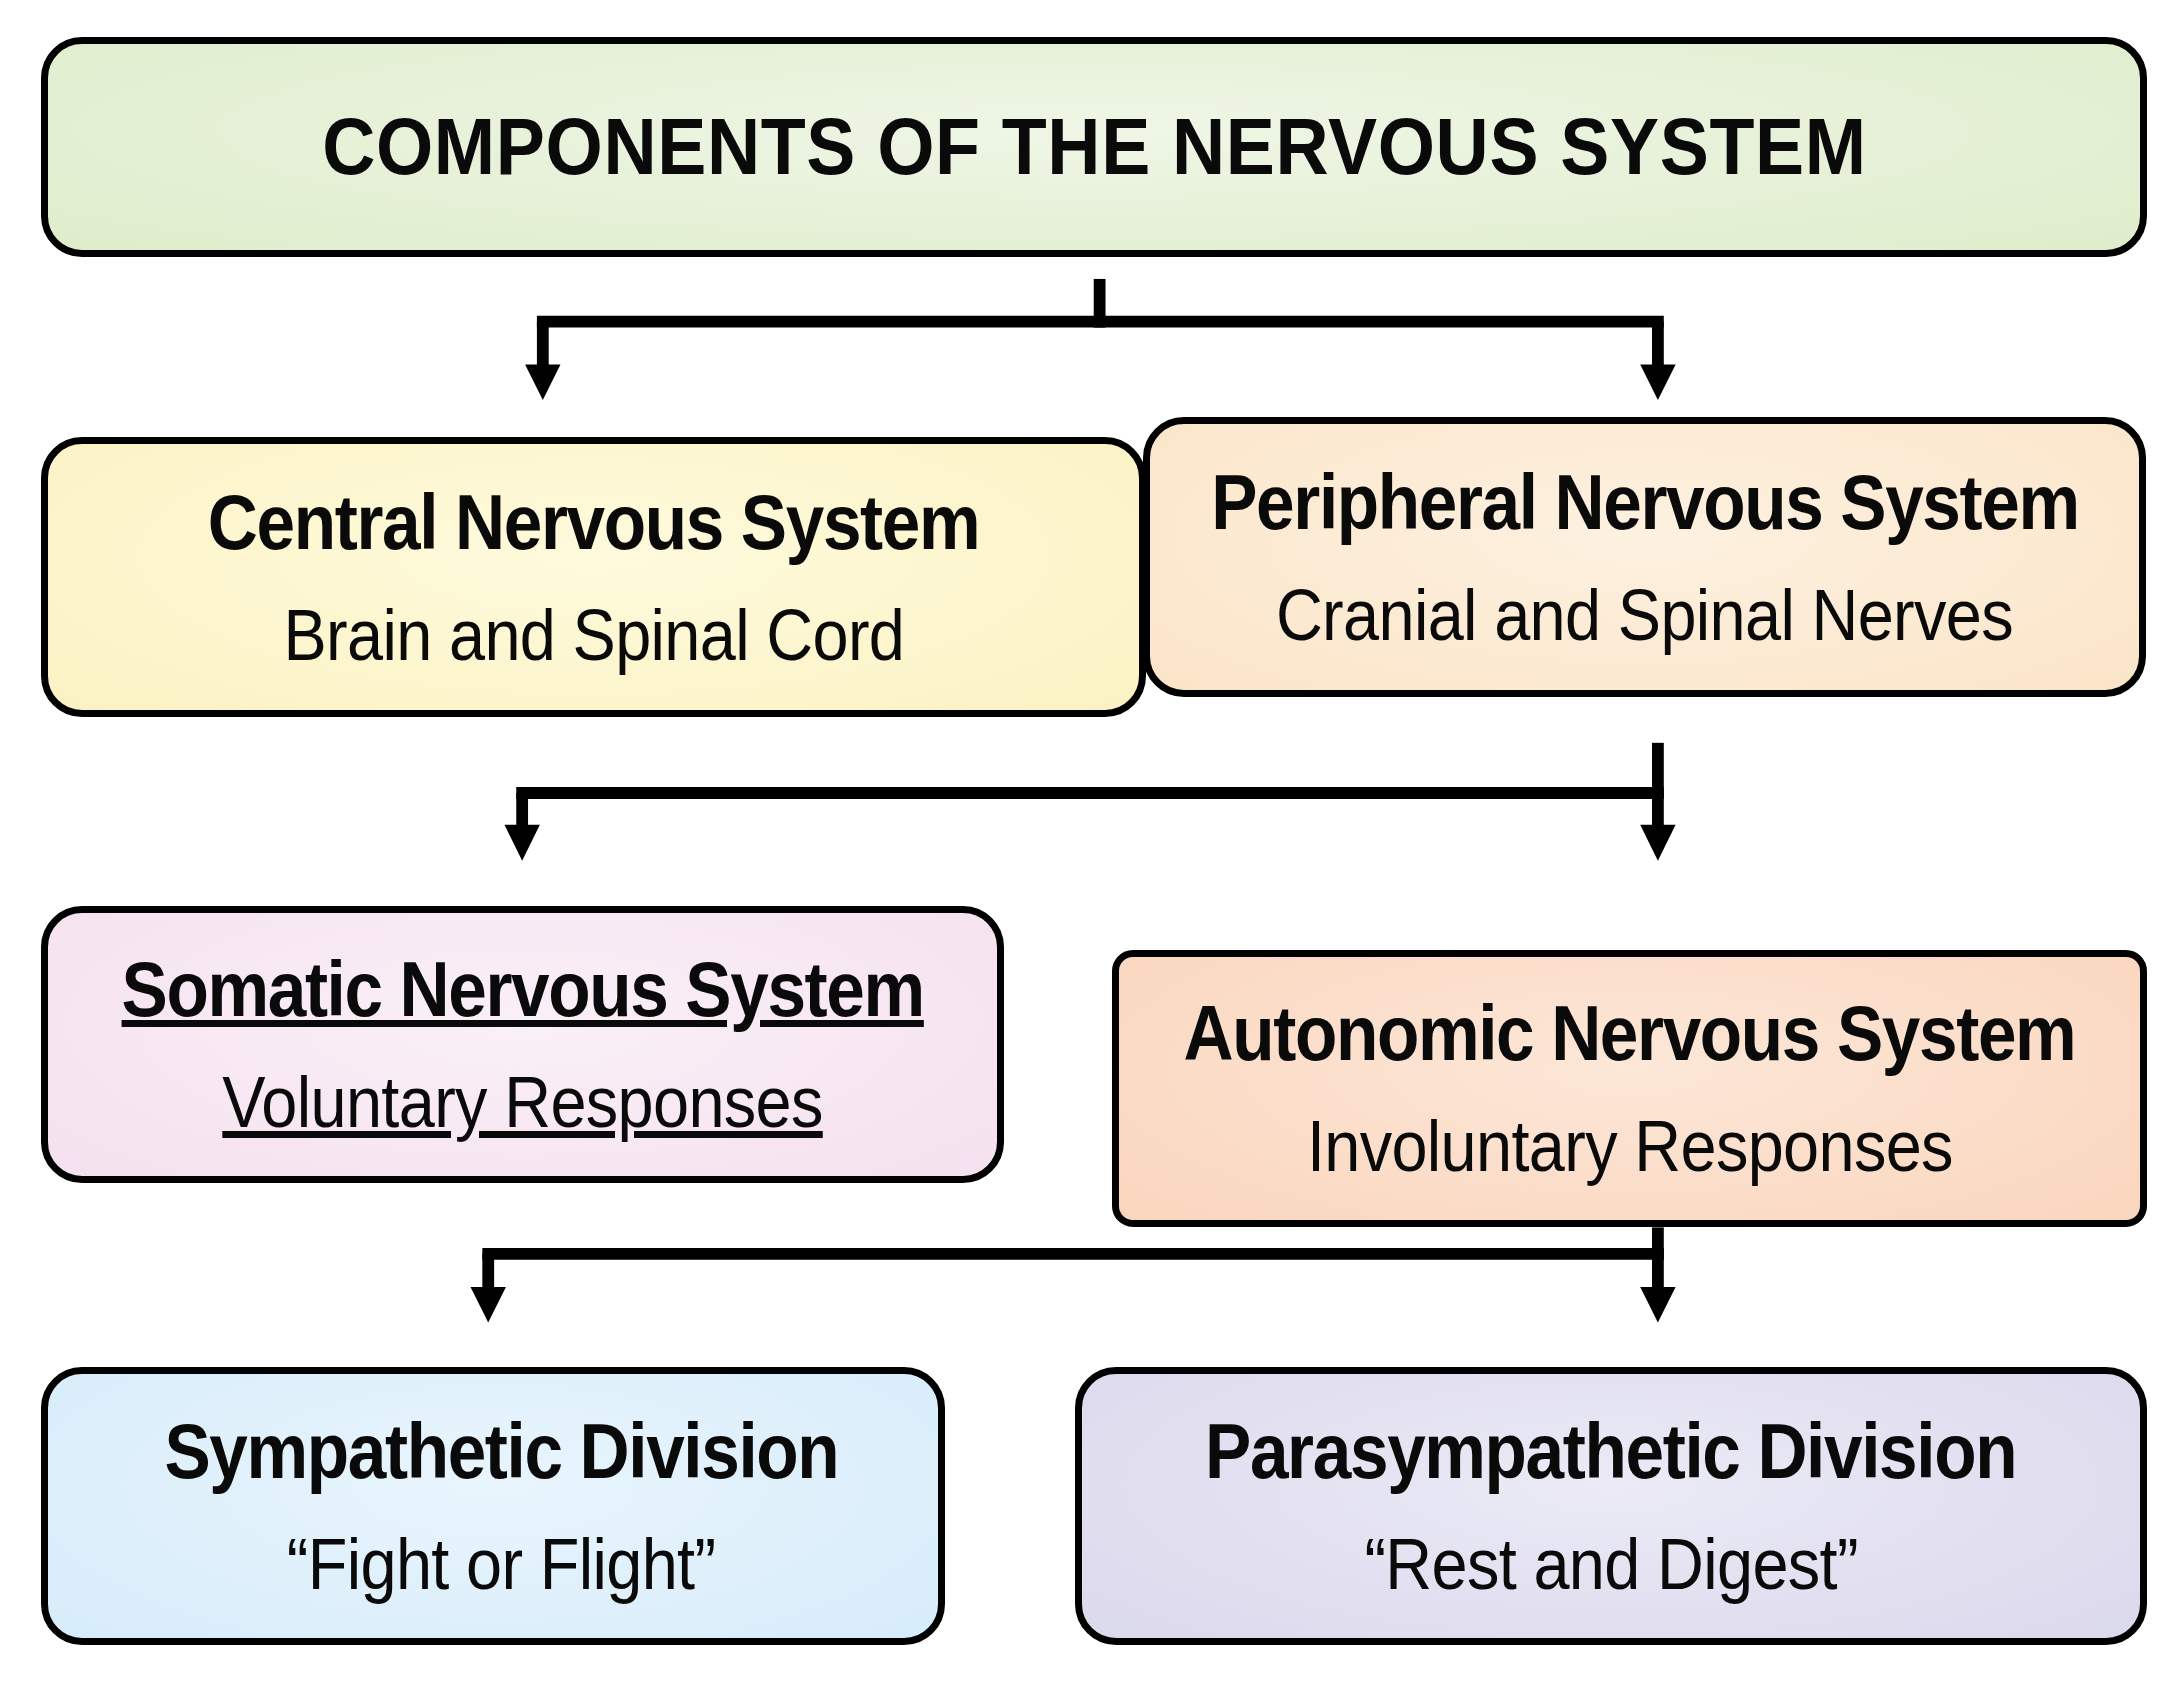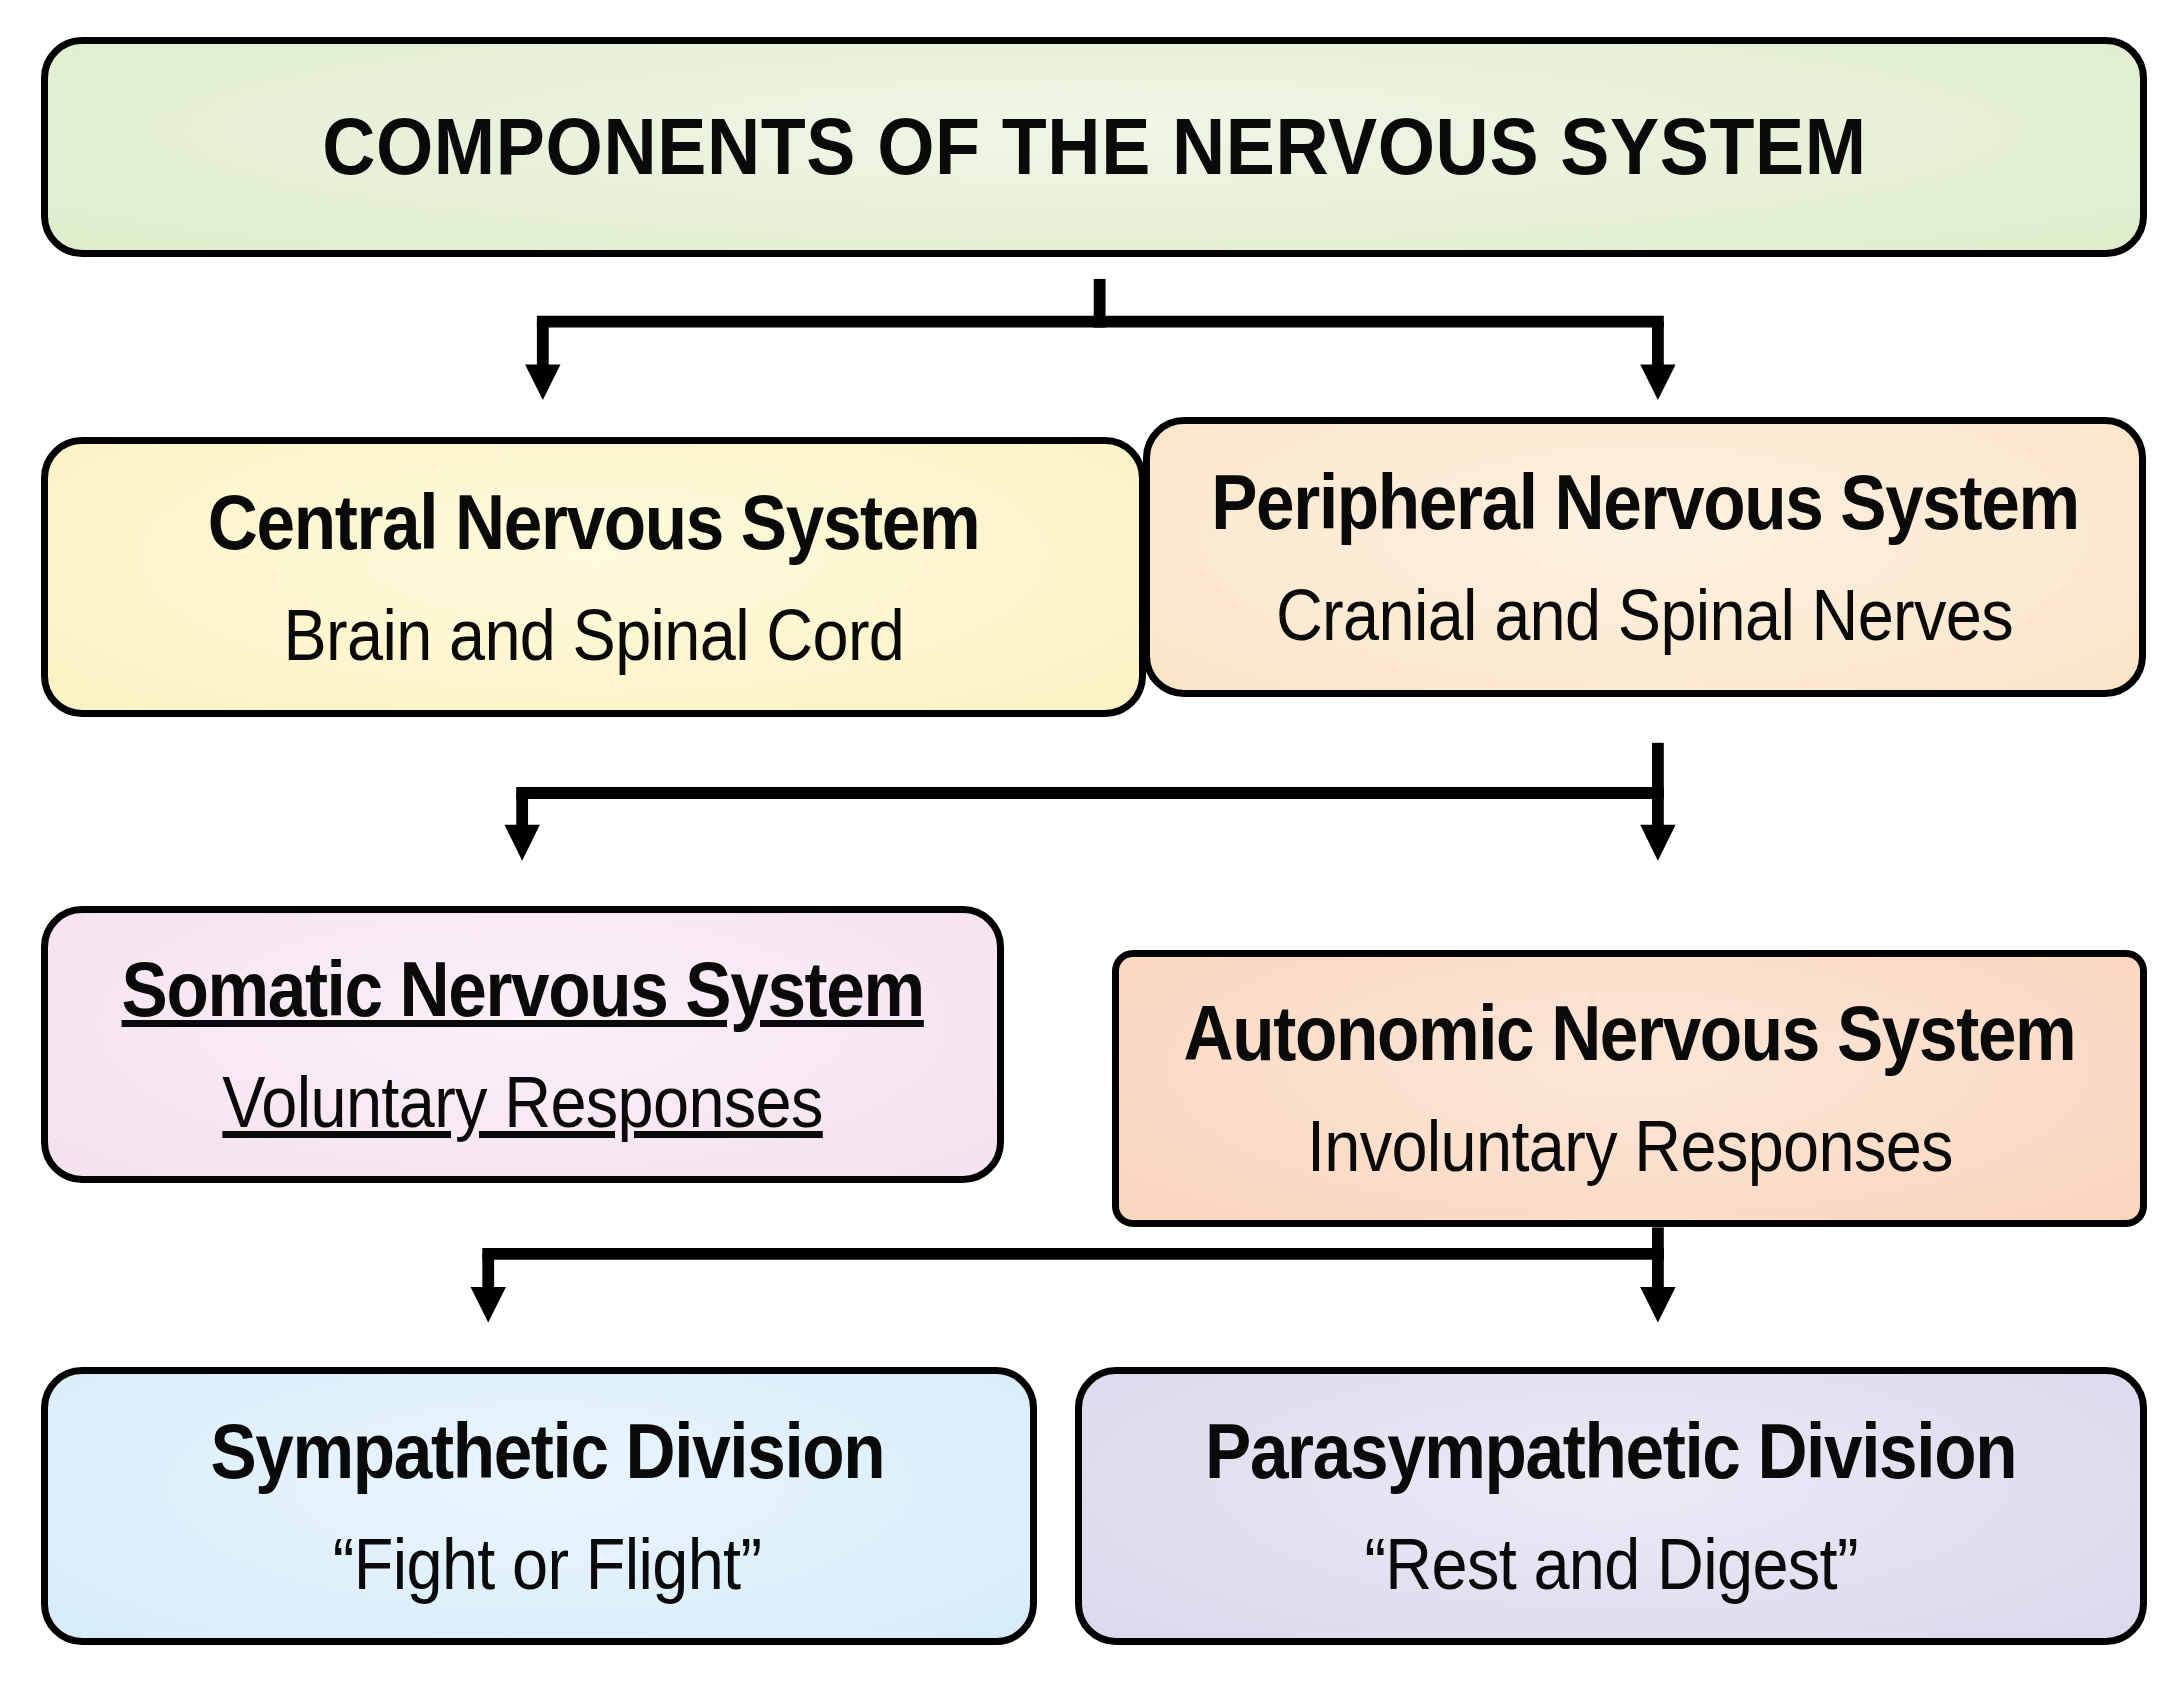--- a/index.html
+++ b/index.html
@@ -63,21 +63,21 @@
   #node-root            { left: 41px;   top: 37px;   width: 2106px; height: 220px;
     background: radial-gradient(120% 150% at 50% 42%, #EFF6E6 0%, #DFEDCC 55%, #C9E2AB 100%); }
   #node-cns             { left: 41px;   top: 437px;  width: 1105px; height: 280px;
     background: radial-gradient(120% 150% at 50% 42%, #FEFADC 0%, #FBF2C4 55%, #F5E8A6 100%); align-items: center; }
   #node-pns             { left: 1143px; top: 417px;  width: 1003px; height: 280px;
     background: radial-gradient(120% 150% at 50% 42%, #FDF1E0 0%, #FBE5C9 55%, #F7D5AC 100%); }
   #node-somatic         { left: 41px;   top: 906px; width: 963px; height: 277px;
     background: radial-gradient(120% 150% at 50% 42%, #FAF0F7 0%, #F5E1EF 55%, #EFD0E4 100%); text-decoration: underline; }
   #node-autonomic       { left: 1112px; top: 950px; width: 1035px; height: 277px;
     background: radial-gradient(120% 150% at 50% 42%, #FCE7D8 0%, #FAD6BE 55%, #F6C0A0 100%); border-radius: 21px; }
-  #node-sympathetic     { left: 41px;   top: 1367px; width: 996px; height: 278px;
+  #node-sympathetic     { left: 41px;   top: 1367px; width: 904px; height: 278px;
     background: radial-gradient(120% 150% at 50% 42%, #E9F5FD 0%, #D7ECFA 55%, #BCE0F5 100%); padding-left: 16px; }
   #node-parasympathetic { left: 1075px; top: 1367px; width: 1072px; height: 278px;
     background: radial-gradient(120% 150% at 50% 42%, #EBEAF6 0%, #DBD9EC 55%, #C7C4E0 100%); text-align: right; }
 </style>
 </head>
 <body>
 
 <div class="stage">
 
   <svg class="connectors" viewBox="0 0 2960 2287" fill="none" stroke="#000000" stroke-width="16">

